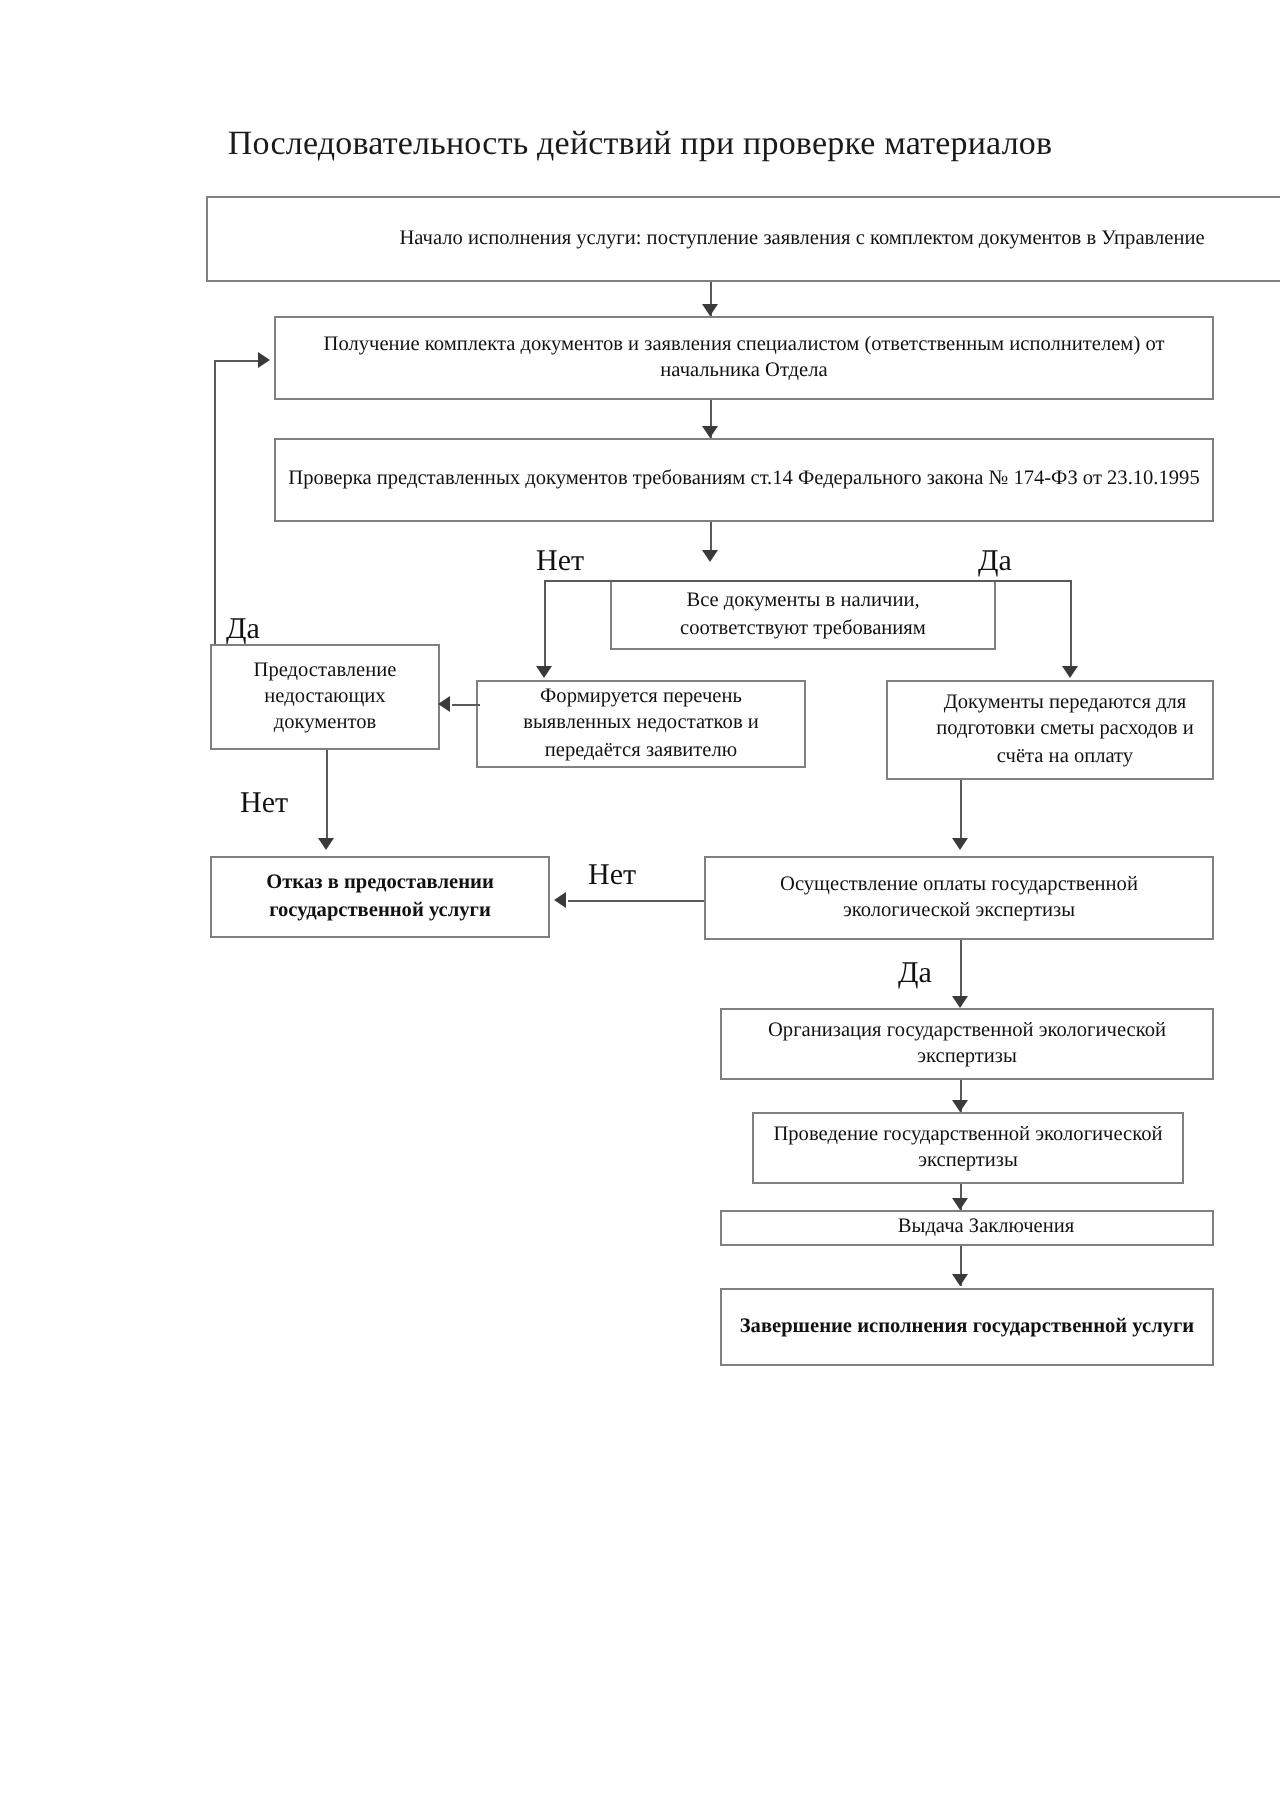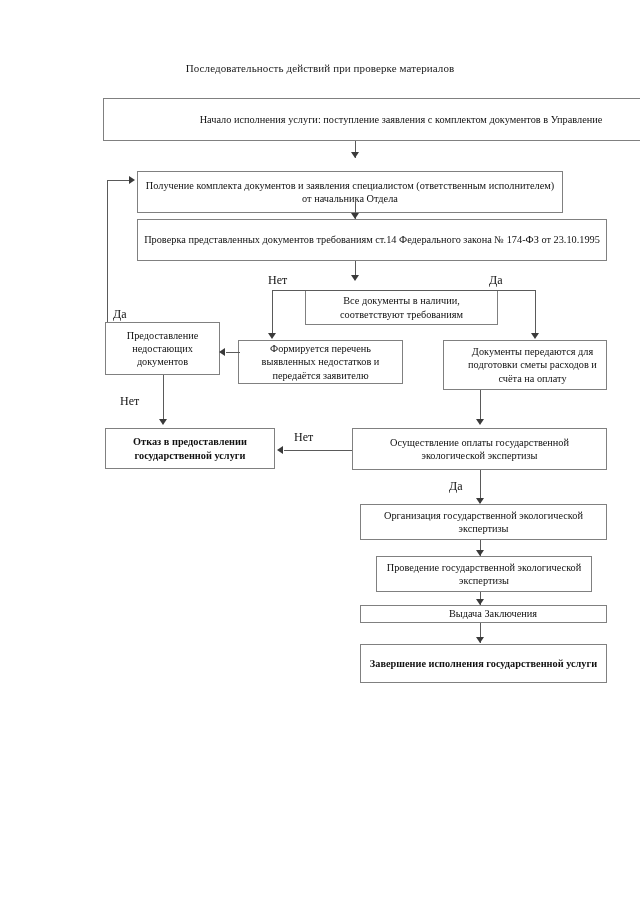--- a/index.html
+++ b/index.html
@@ -17,21 +17,21 @@
     height: 905px;
     background: #ffffff;
     overflow: hidden;
   }
   #title {
     position: absolute;
     left: 0;
     top: 62px;
     width: 640px;
     text-align: center;
-    font-size: 11px;
+    font-size: 17px;
     letter-spacing: 0.1px;
     color: #1a1a1a;
   }
   .node {
     position: absolute;
     box-sizing: border-box;
     border: 1px solid #808080;
     background: #ffffff;
     display: flex;
     align-items: center;
@@ -71,39 +71,39 @@
     border-bottom: 4px solid transparent;
     border-right: 6px solid #3a3a3a;
   }
   .arrow-right {
     border-top: 4px solid transparent;
     border-bottom: 4px solid transparent;
     border-left: 6px solid #3a3a3a;
   }
   .edge-label {
     position: absolute;
-    font-size: 12px;
+    font-size: 15px;
     color: #111111;
     white-space: nowrap;
   }
 </style>
 </head>
 <body>
 
 <div id="page">
 
   <div id="title">Последовательность действий при проверке материалов</div>
 
   <div class="node" style="left:103px; top:98px; width:596px; height:43px;">
     <span class="txt">Начало исполнения услуги: поступление заявления с комплектом документов в Управление</span>
   </div>
   <div class="ln lnv" style="left:355px; top:141px; height:17px;"></div>
   <div class="arrow arrow-down" style="left:351px; top:152px;"></div>
 
-  <div class="node" style="left:137px; top:171px; width:426px; height:42px;">
+  <div class="node" style="left:137px; top:158px; width:470px; height:42px;">
     <span class="txt">Получение комплекта документов и заявления специалистом (ответственным исполнителем) от начальника Отдела</span>
   </div>
   <div class="ln lnv" style="left:355px; top:200px; height:19px;"></div>
   <div class="arrow arrow-down" style="left:351px; top:213px;"></div>
 
   <div class="node" style="left:137px; top:219px; width:470px; height:42px;">
     <span class="txt">Проверка представленных документов требованиям ст.14 Федерального закона № 174-ФЗ от 23.10.1995</span>
   </div>
   <div class="ln lnv" style="left:355px; top:261px; height:18px;"></div>
   <div class="arrow arrow-down" style="left:351px; top:275px;"></div>

